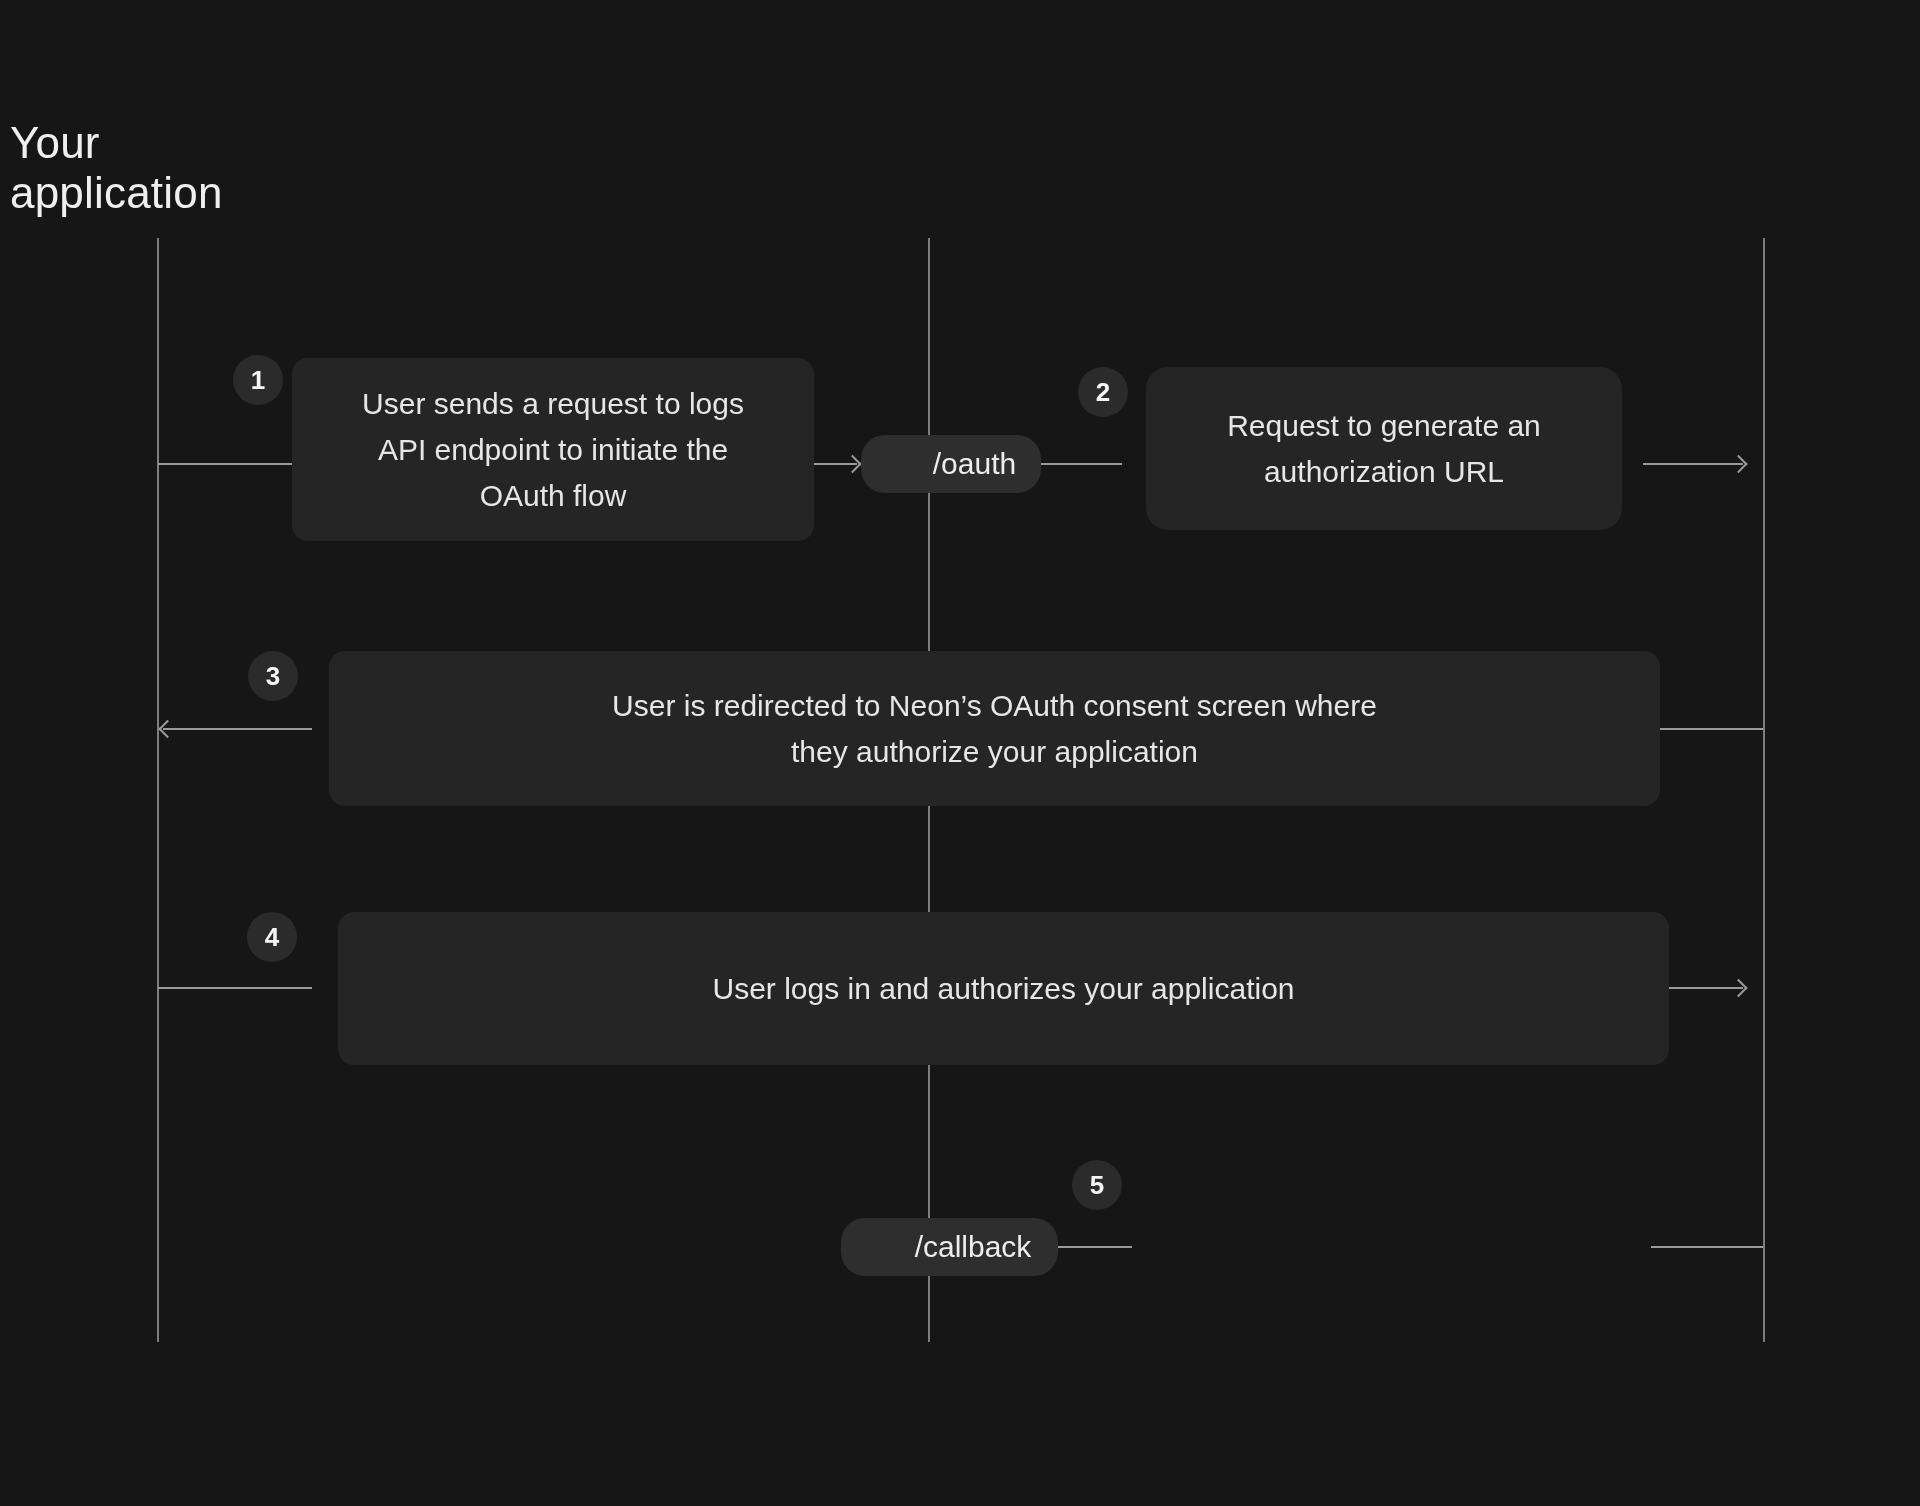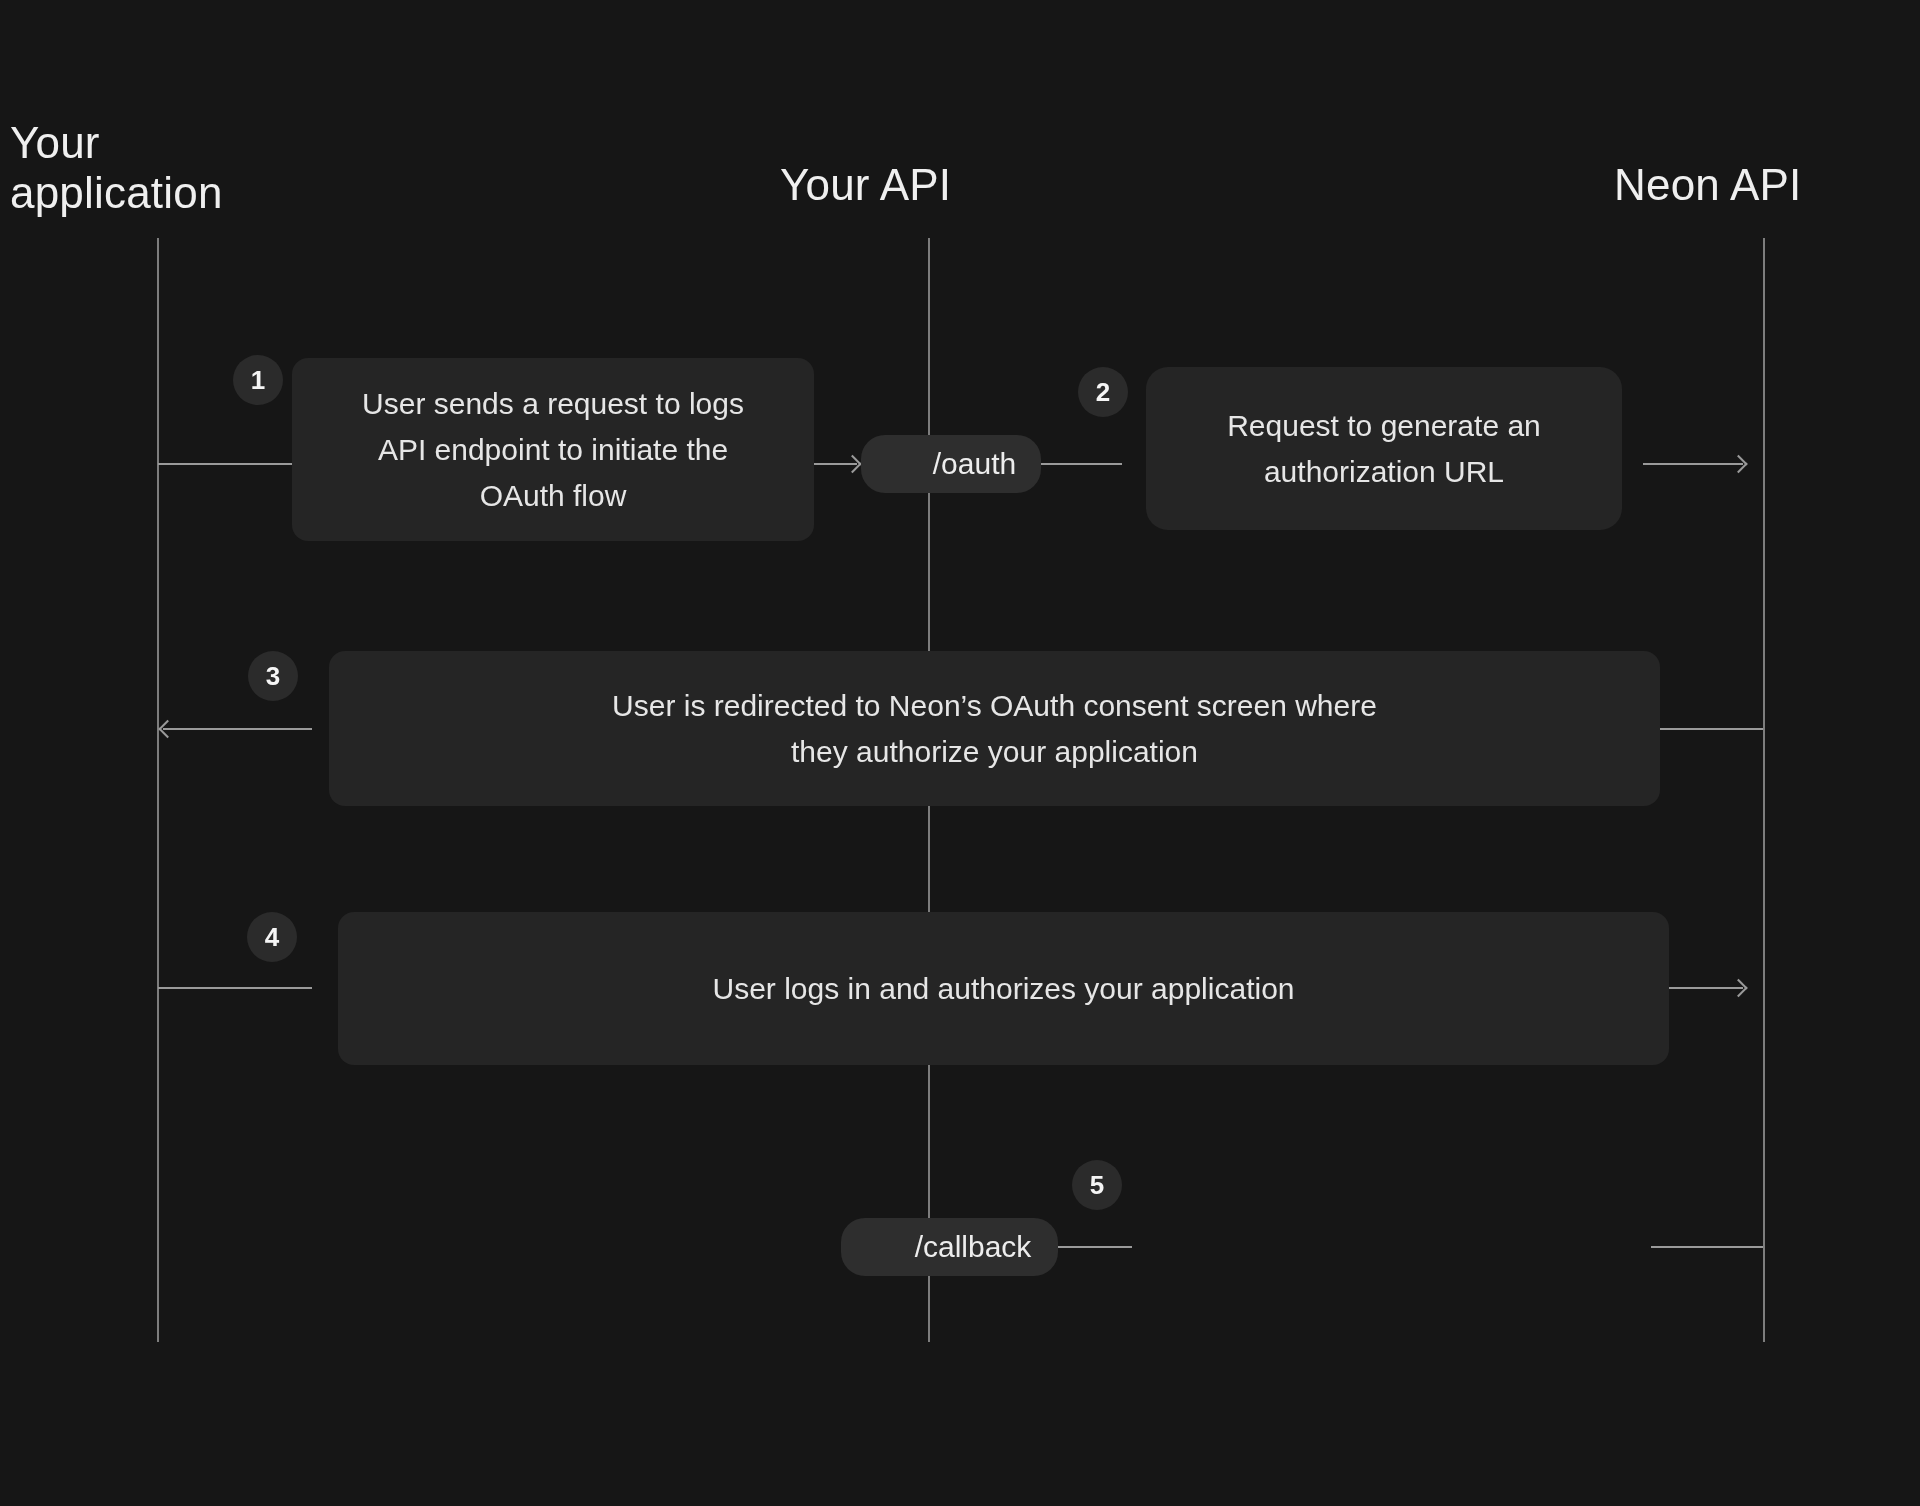--- a/index.html
+++ b/index.html
@@ -110,22 +110,20 @@
   .ep-oauth{left:861px;top:435px;width:133px;height:58px;}
   .ep-callback{left:841px;top:1218px;width:170px;height:58px;}
 </style>
 </head>
 <body>
 
 <div class="canvas">
 
   <div class="lane-label hdr-app">Your
 application</div>
-  <div class="lane-label hdr-api">Your API</div>
-  <div class="lane-label hdr-neon">Neon API</div>
 
   <div class="lifeline lifeline-app"></div>
   <div class="lifeline lifeline-api"></div>
   <div class="lifeline lifeline-neon"></div>
 
   <div class="connector r1a"></div>
   <div class="connector r1b arrow-right"></div>
   <div class="connector r1c"></div>
   <div class="connector r1d arrow-right"></div>
 

